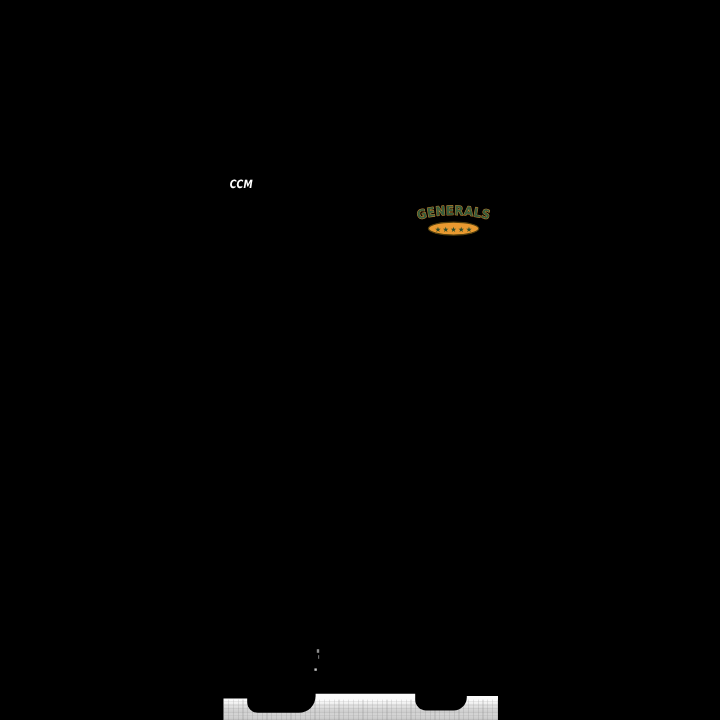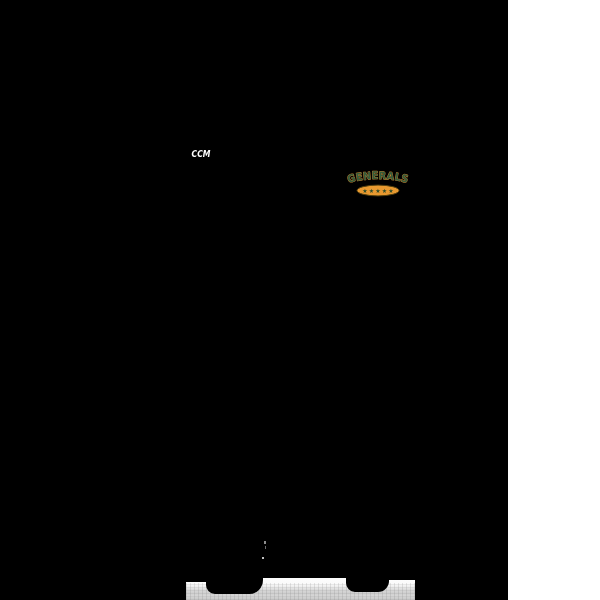--- a/index.html
+++ b/index.html
@@ -1,18 +1,18 @@
 <!DOCTYPE html>
 <html><head>
 <meta charset="utf-8">
 <style>
   html,body{margin:0;padding:0;background:#ffffff;}
   .stage{
     position:relative;
-    width:508px;height:600px;
+    width:600px;height:600px;
     background:#000000;
     overflow:hidden;
     font-family:"DejaVu Sans", sans-serif;
   }
   
   .ccm-logo{
     position:absolute;left:188px;top:145px;width:26px;height:15px;
   }
   
   .generals-logo{

